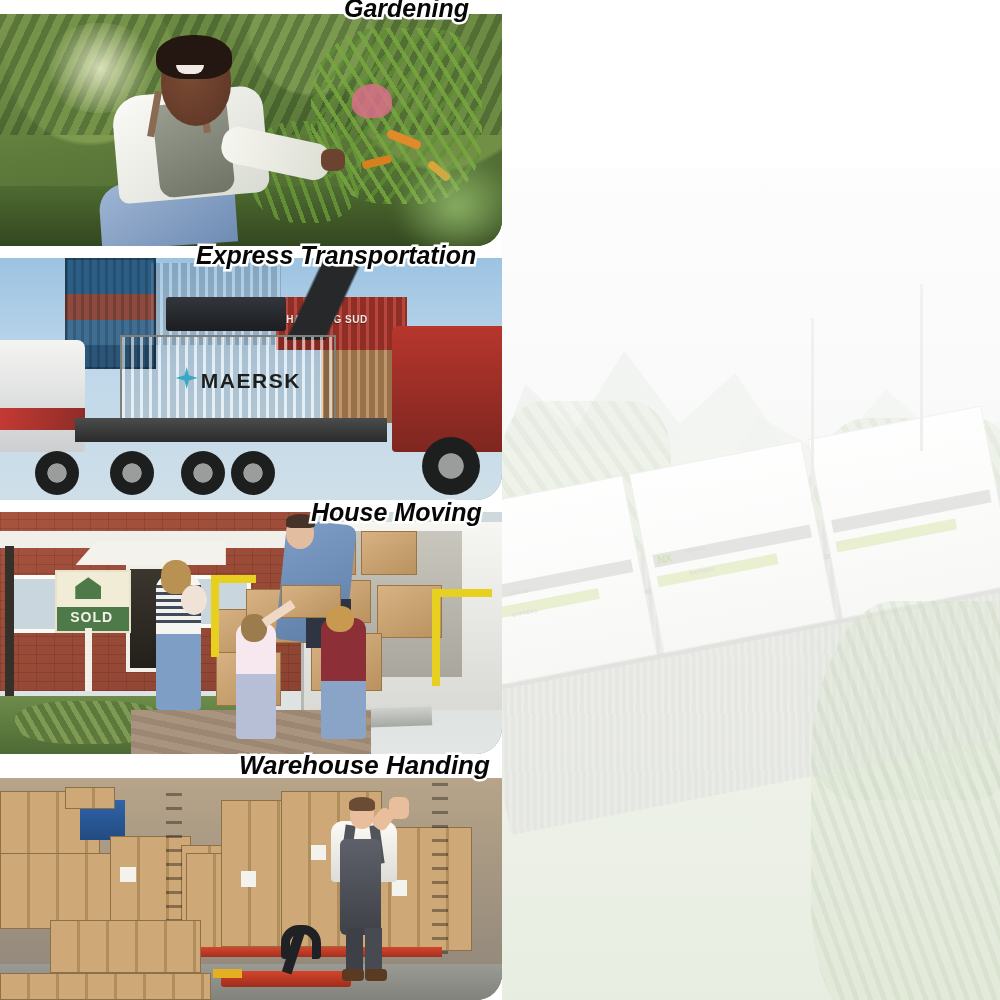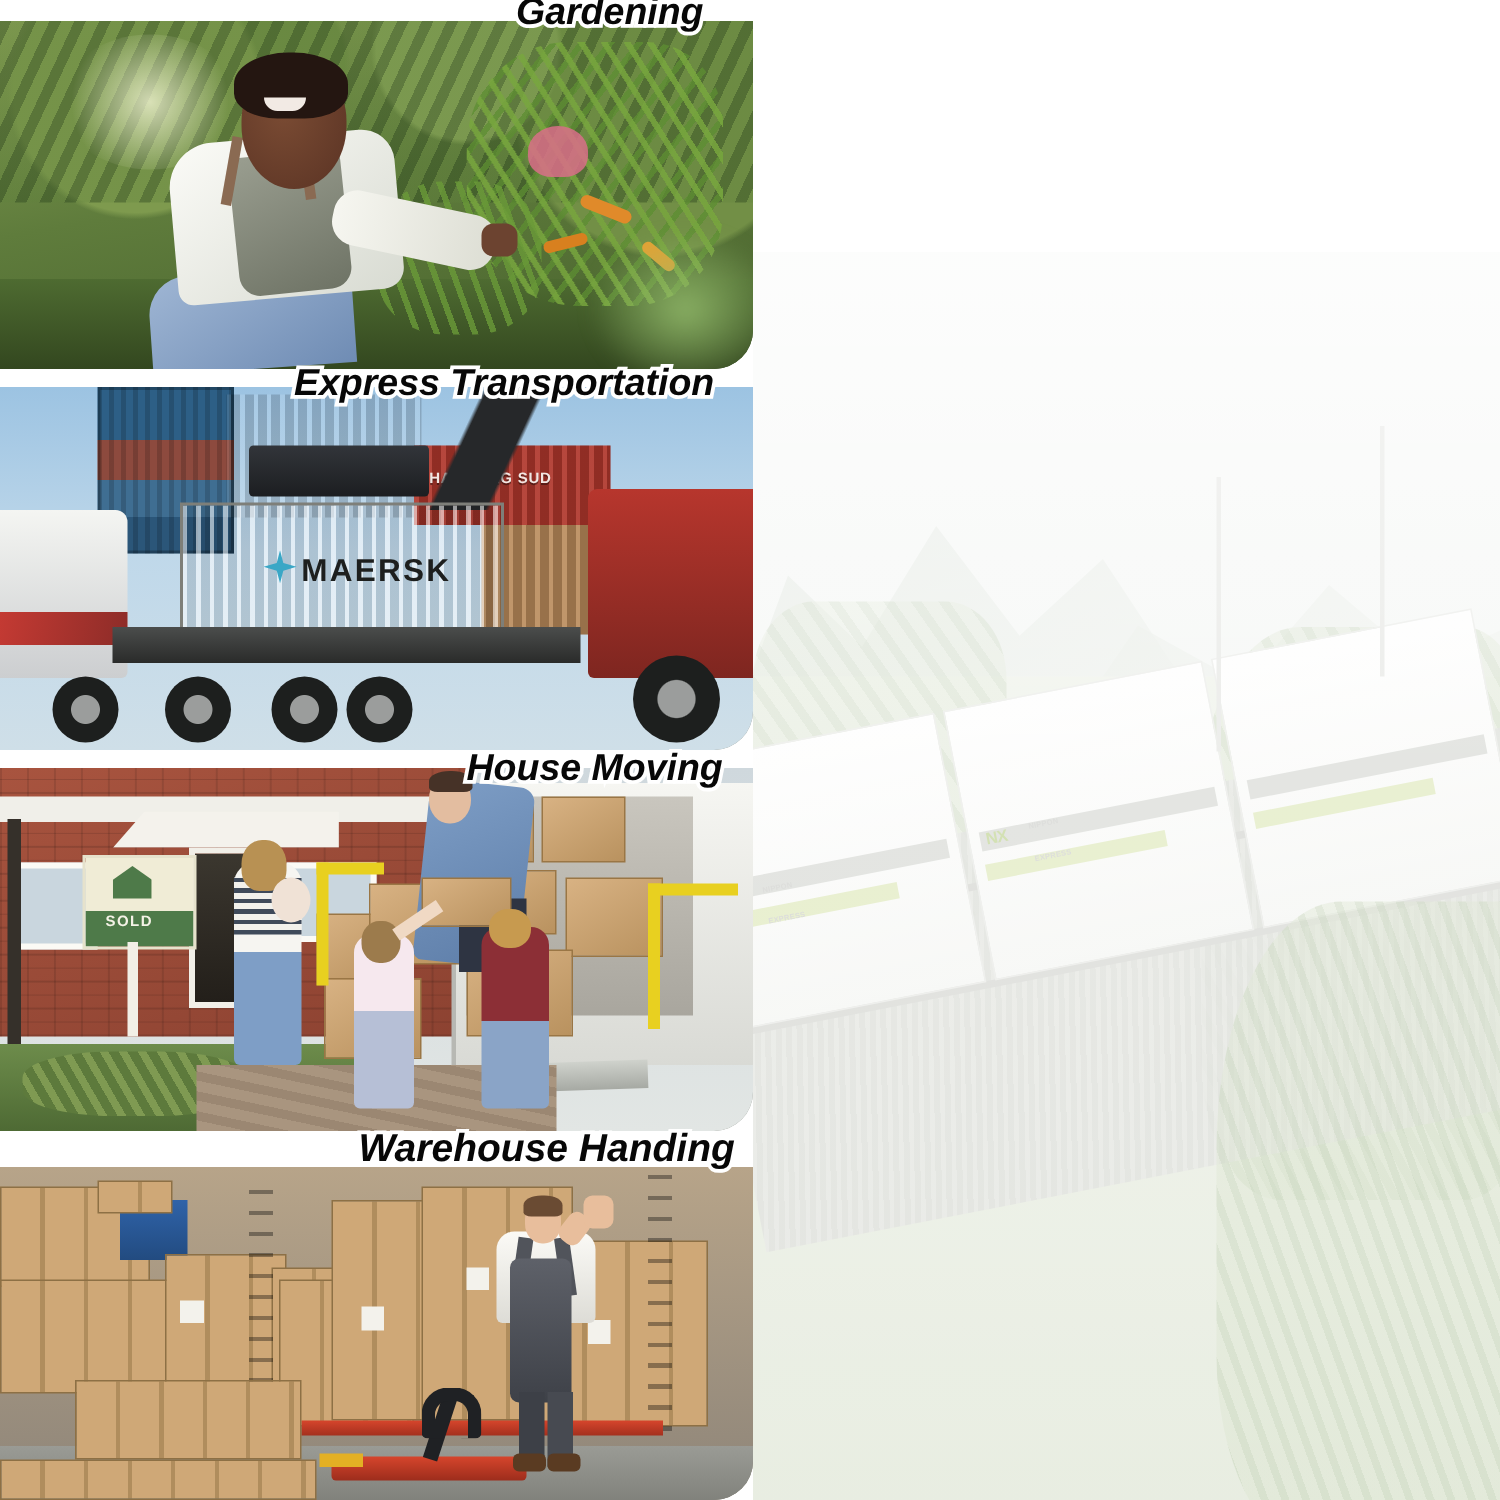--- a/index.html
+++ b/index.html
@@ -141,21 +141,21 @@
   .h-winL { left:2%; top:26%; width:11%; height:24%; background:#c9d6de;
      border:4px solid #fbfaf5; }
   .h-winR { left:38%; top:26%; width:12%; height:22%; background:#c9d6de;
      border:4px solid #fbfaf5; }
   .h-pipe { left:1%; top:14%; width:9px; height:72%; background:#35302a; }
   .h-sign { left:11%; top:24%; width:15%; height:26%;
      background:linear-gradient(#f0ecd6 0 60%, #4e7a49 60% 100%);
      border:2px solid #e6e2cc; }
   .h-signhouse { left:15%; top:27%; width:26px; height:22px; background:#4e7a49;
      clip-path:polygon(50% 0,100% 42%,100% 100%,0 100%,0 42%); }
-  .h-signtxt { left:14%; top:40%; color:#f4f2e6; font-size:10px; font-weight:700;
+  .h-signtxt { left:14%; top:40%; color:#f4f2e6; font-size:14px; font-weight:700;
      letter-spacing:1px; }
   .h-signpost { left:17%; top:48%; width:7px; height:26%; background:#f2efe6; }
   .h-lawn { left:0; bottom:0; width:48%; height:24%;
      background:linear-gradient(#6d8c4b,#4e6a34); }
   .h-bush { left:3%; bottom:4%; width:30%; height:18%;
      background:repeating-linear-gradient(60deg,#7f9a52 0 5px,#5d7a3c 5px 11px);
      border-radius:40%; }
   .h-drive { left:26%; bottom:0; width:48%; height:18%;
      background:repeating-linear-gradient(12deg,#a9957f 0 7px,#9b8772 7px 13px); }
   .h-van { left:60%; top:4%; width:40%; height:78%;

